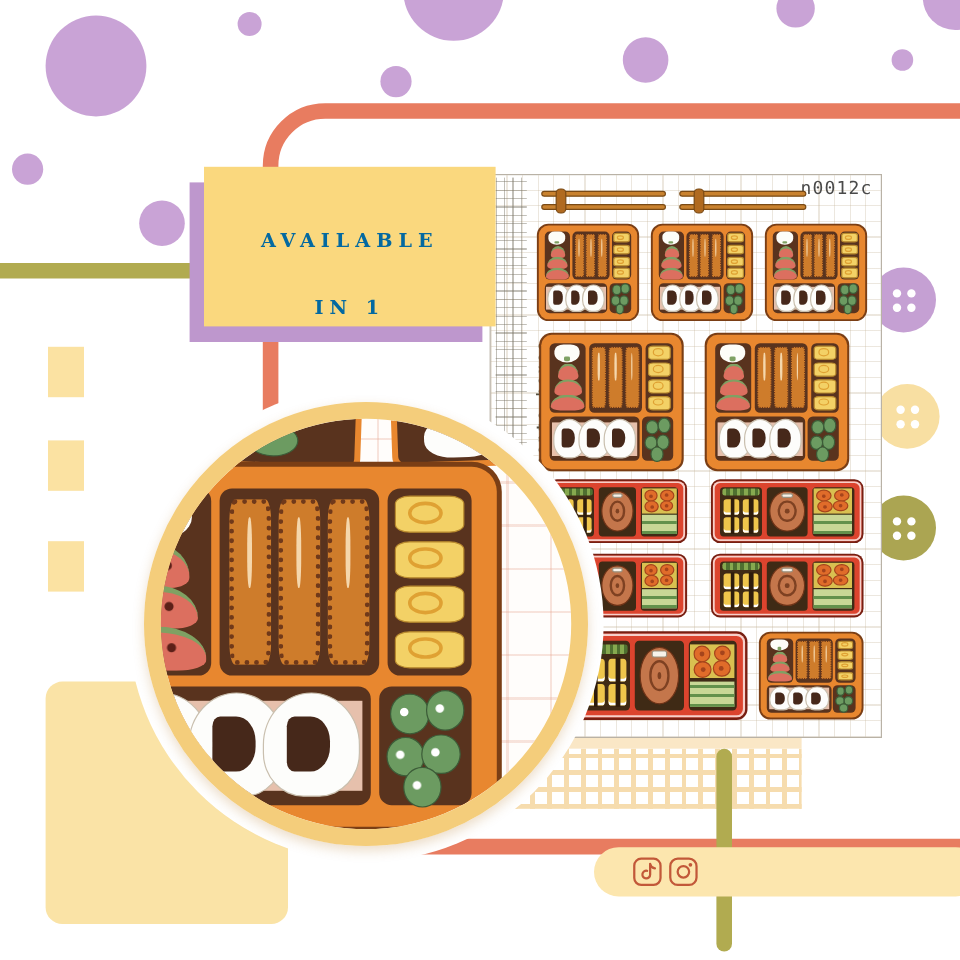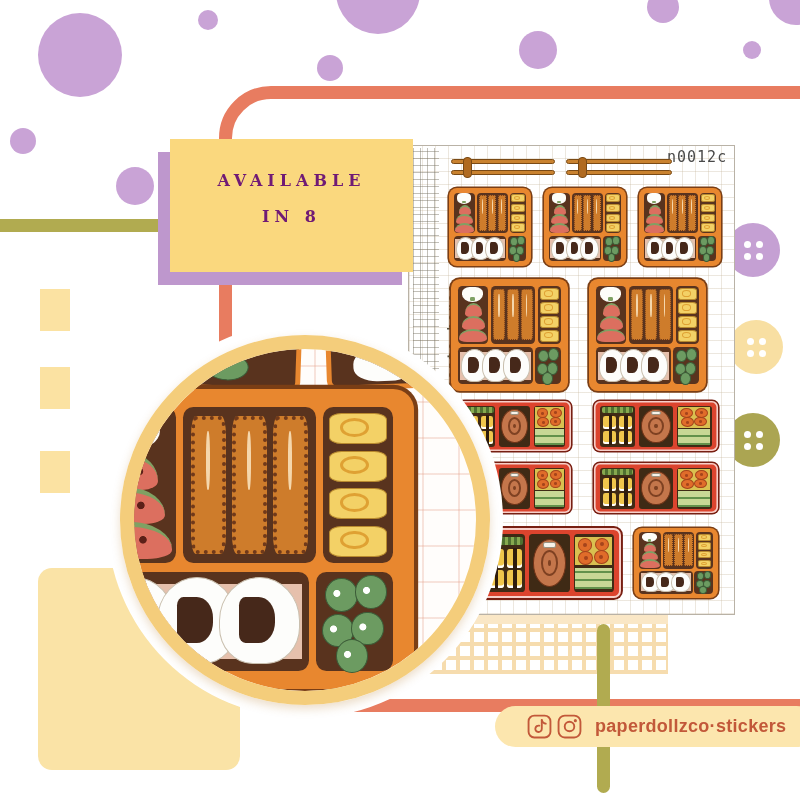--- a/index.html
+++ b/index.html
@@ -34,21 +34,21 @@
       repeating-linear-gradient(90deg,rgba(120,115,100,.45) 0 1px,transparent 1px 7px);}
   .sheet-code{left:258px;top:2px;font-family:"DejaVu Sans Mono",monospace;font-size:15px;
     letter-spacing:1px;color:#4A4A4A;}
   .sheet-side-label{left:36px;top:22px;height:220px;writing-mode:vertical-rl;transform:rotate(180deg);
     font-family:"DejaVu Sans Mono",monospace;font-size:11px;font-weight:bold;letter-spacing:3px;color:#565040;}
   
   .banner-purple{left:158px;top:152px;width:244px;height:133px;background:#BE97CD;}
   .banner-yellow{left:170px;top:139px;width:243px;height:133px;background:#FAD87E;
     padding-top:24px;box-sizing:border-box;text-align:center;}
   .banner-line{display:block;font-family:"DejaVu Serif",serif;font-weight:bold;font-size:16px;
-    letter-spacing:5px;line-height:36px;color:#701a75;}
+    letter-spacing:5px;line-height:36px;color:#0369a1;margin-top:20px;}
   
   .mag-halo{left:107px;top:322px;width:396px;height:396px;background:#fff;border-radius:50%;}
   .mag-ring{left:120px;top:335px;width:342px;height:342px;border:14px solid #F4CD7B;border-radius:50%;
     box-shadow:0 4px 10px rgba(180,120,40,.25);}
   .mag-clip{left:134px;top:349px;width:342px;height:342px;border-radius:50%;overflow:hidden;background:#FFFDFB;
     background-image:
       repeating-linear-gradient(0deg,rgba(228,160,138,.28) 0 2px,transparent 2px 36px),
       repeating-linear-gradient(90deg,rgba(228,160,138,.28) 0 2px,transparent 2px 36px);}
   
   .pill{left:495px;top:706px;width:322px;height:41px;background:#FCE6AE;border-radius:21px;
@@ -621,21 +621,21 @@
             </div>
             <div class="abs" style="left: 4%; top: 58%; width: 92%; height: 38%; background: repeating-linear-gradient(0deg, rgb(99, 145, 75) 0px, rgb(99, 145, 75) 2.5px, transparent 2.5px, transparent 8px) rgb(200, 215, 149);"></div>
           </div>
         </div>
       </div>
   </div>
 
   <div class="abs banner-purple gtex"></div>
   <div class="abs banner-yellow gtex">
     <span class="banner-line">AVAILABLE</span>
-    <span class="banner-line">IN 8</span>
+    <span class="banner-line">IN 1</span>
   </div>
 
   <div class="abs mag-halo"></div>
   <div class="abs mag-clip" id="mag-content">
       <div class="abs" style="left: 55px; top: -22px; width: 112px; height: 64px; background: rgb(89, 51, 30); border: 5px solid rgb(232, 135, 47); border-radius: 10px; transform: rotate(2deg); box-sizing: border-box;">
         <div class="abs" style="left: 12%; top: 40%; width: 42%; height: 50%; background: rgb(108, 155, 97); border: 1px solid rgb(60, 92, 56); border-radius: 50%; box-sizing: border-box;"></div>
       </div>
       <div class="abs" style="left: 192px; top: -28px; width: 120px; height: 68px; background: rgb(89, 51, 30); border: 5px solid rgb(232, 135, 47); border-radius: 10px; transform: rotate(-2deg); box-sizing: border-box;">
         <div class="abs" style="left: 20%; top: 35%; width: 55%; height: 60%; background: rgb(253, 253, 251); border-radius: 50% 50% 40% 40%;"></div>
       </div>
@@ -700,16 +700,15 @@
     <svg width="25" height="25" viewBox="0 0 24 24">
       <rect x="1.5" y="1.5" width="21" height="21" rx="5.5" fill="none" stroke="#C25839" stroke-width="1.8"></rect>
       <path d="M14.2 5.6 v8.6 a3.1 3.1 0 1 1 -2.4 -3" fill="none" stroke="#C25839" stroke-width="1.8" stroke-linecap="round"></path>
       <path d="M14.2 6 c.6 2 2 3.1 3.8 3.3" fill="none" stroke="#C25839" stroke-width="1.8" stroke-linecap="round"></path>
     </svg>
     <svg width="25" height="25" viewBox="0 0 24 24">
       <rect x="1.5" y="1.5" width="21" height="21" rx="6" fill="none" stroke="#C25839" stroke-width="1.8"></rect>
       <circle cx="12" cy="12" r="4.6" fill="none" stroke="#C25839" stroke-width="1.8"></circle>
       <circle cx="17.6" cy="6.4" r="1.5" fill="#C25839"></circle>
     </svg>
-    <span class="pill-handle">paperdollzco·stickers</span>
   </div>
 
 </div>
 
 </body></html>

